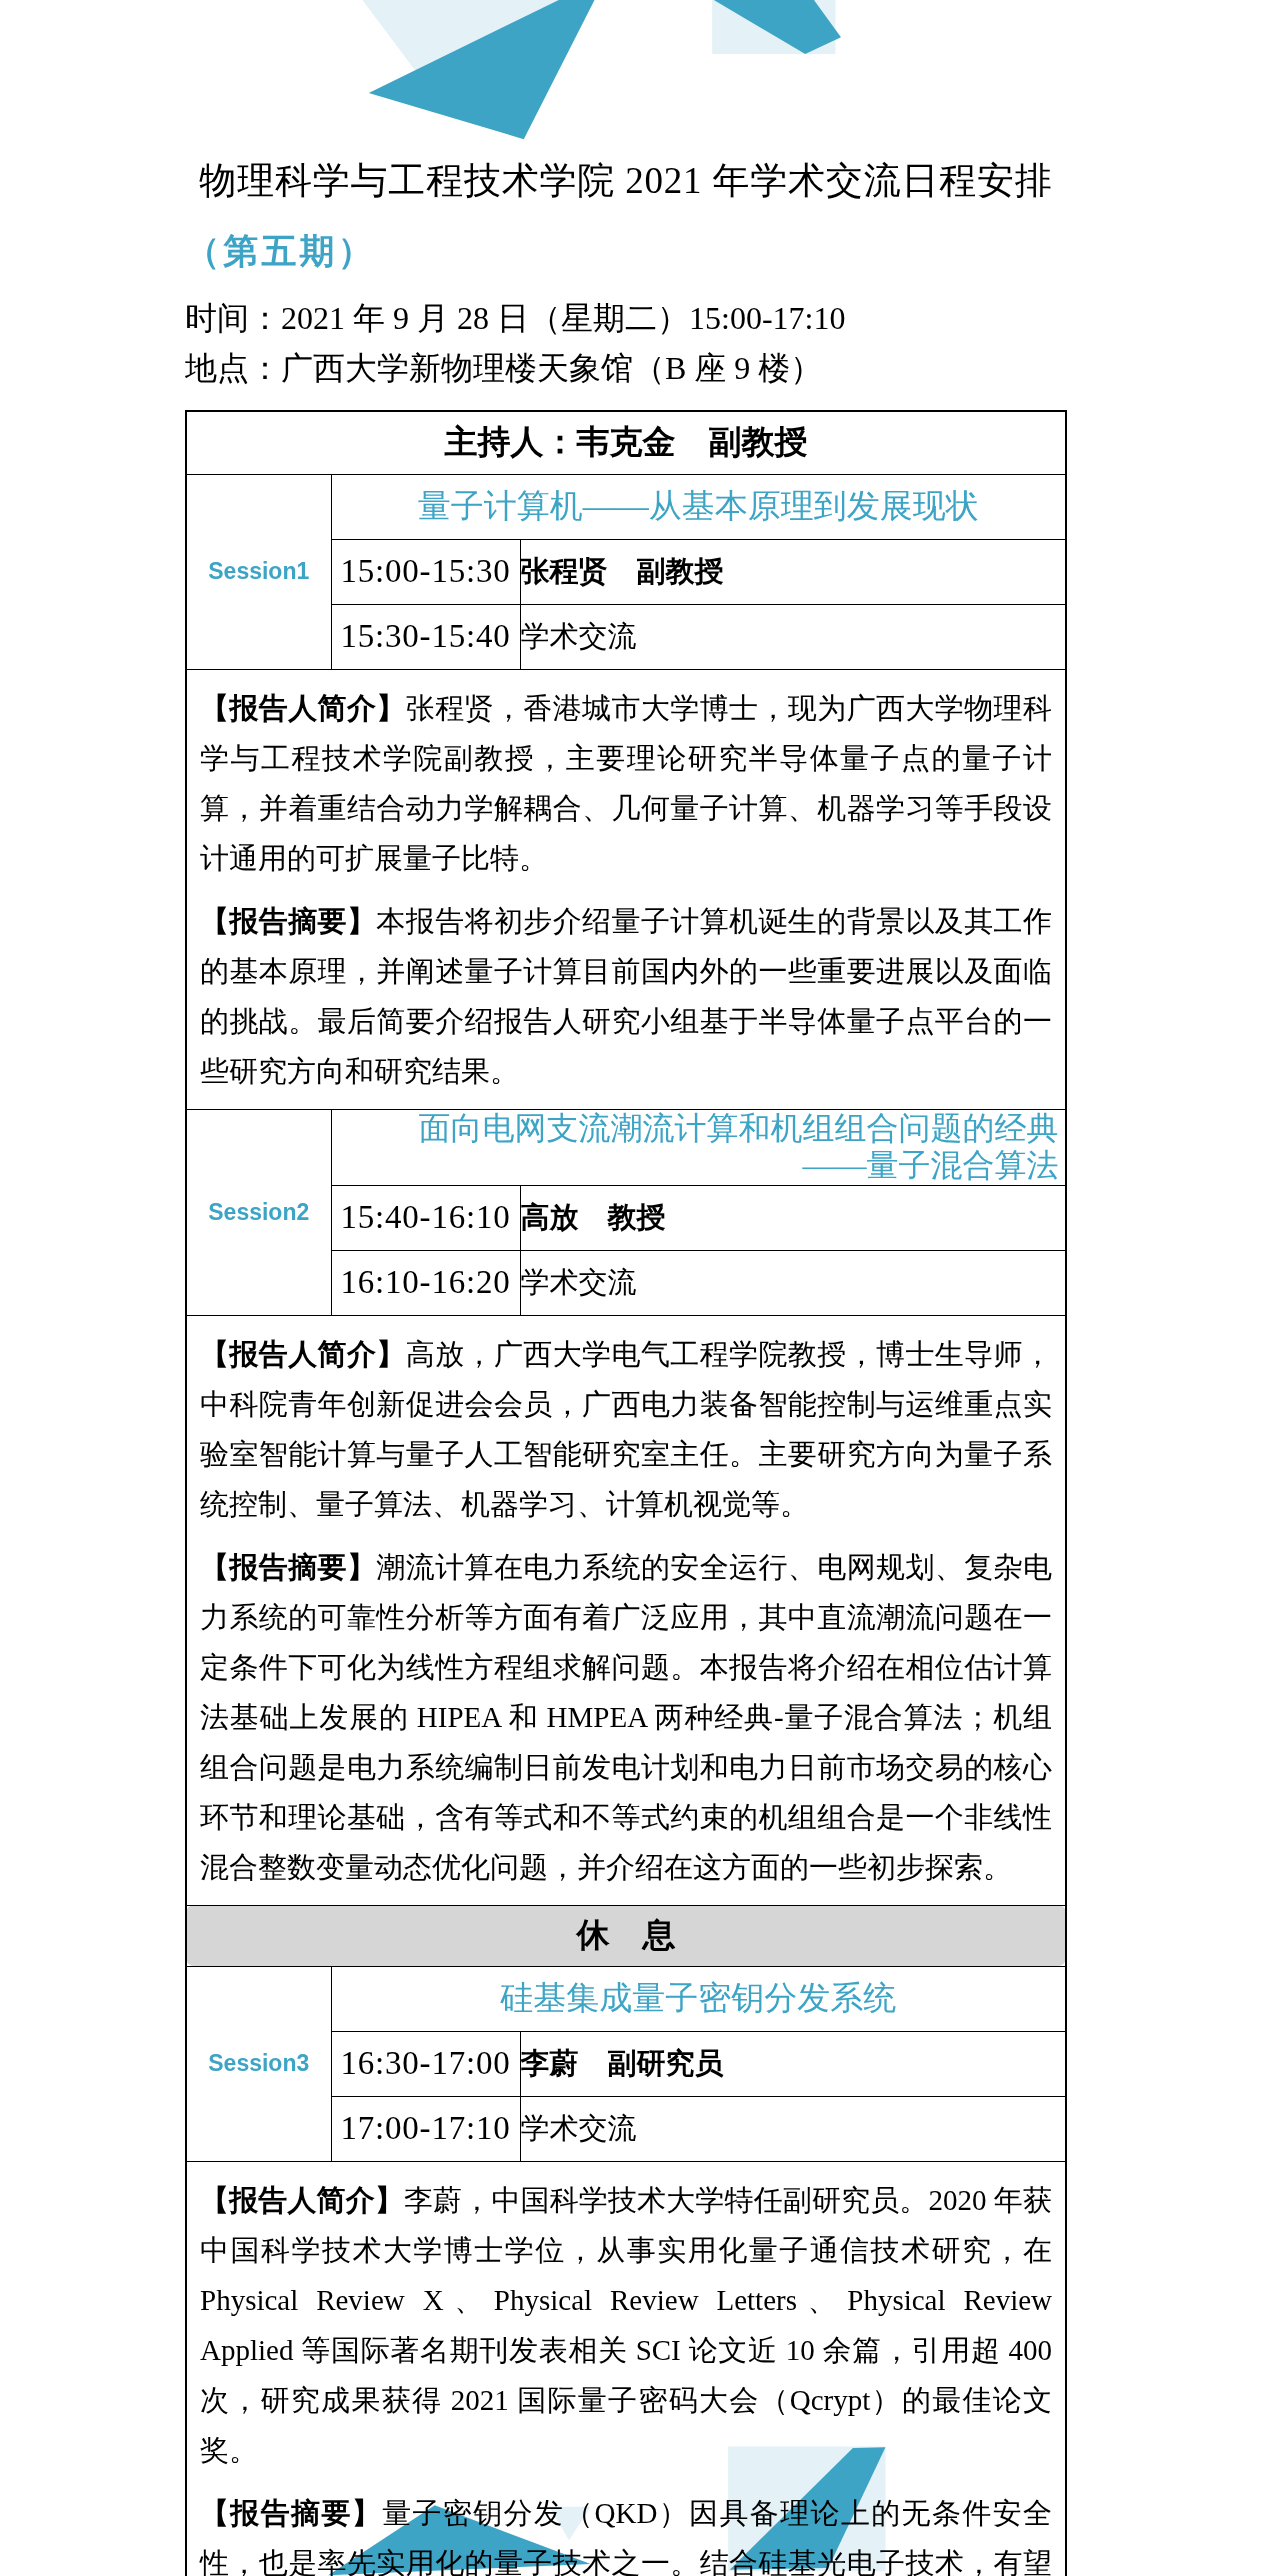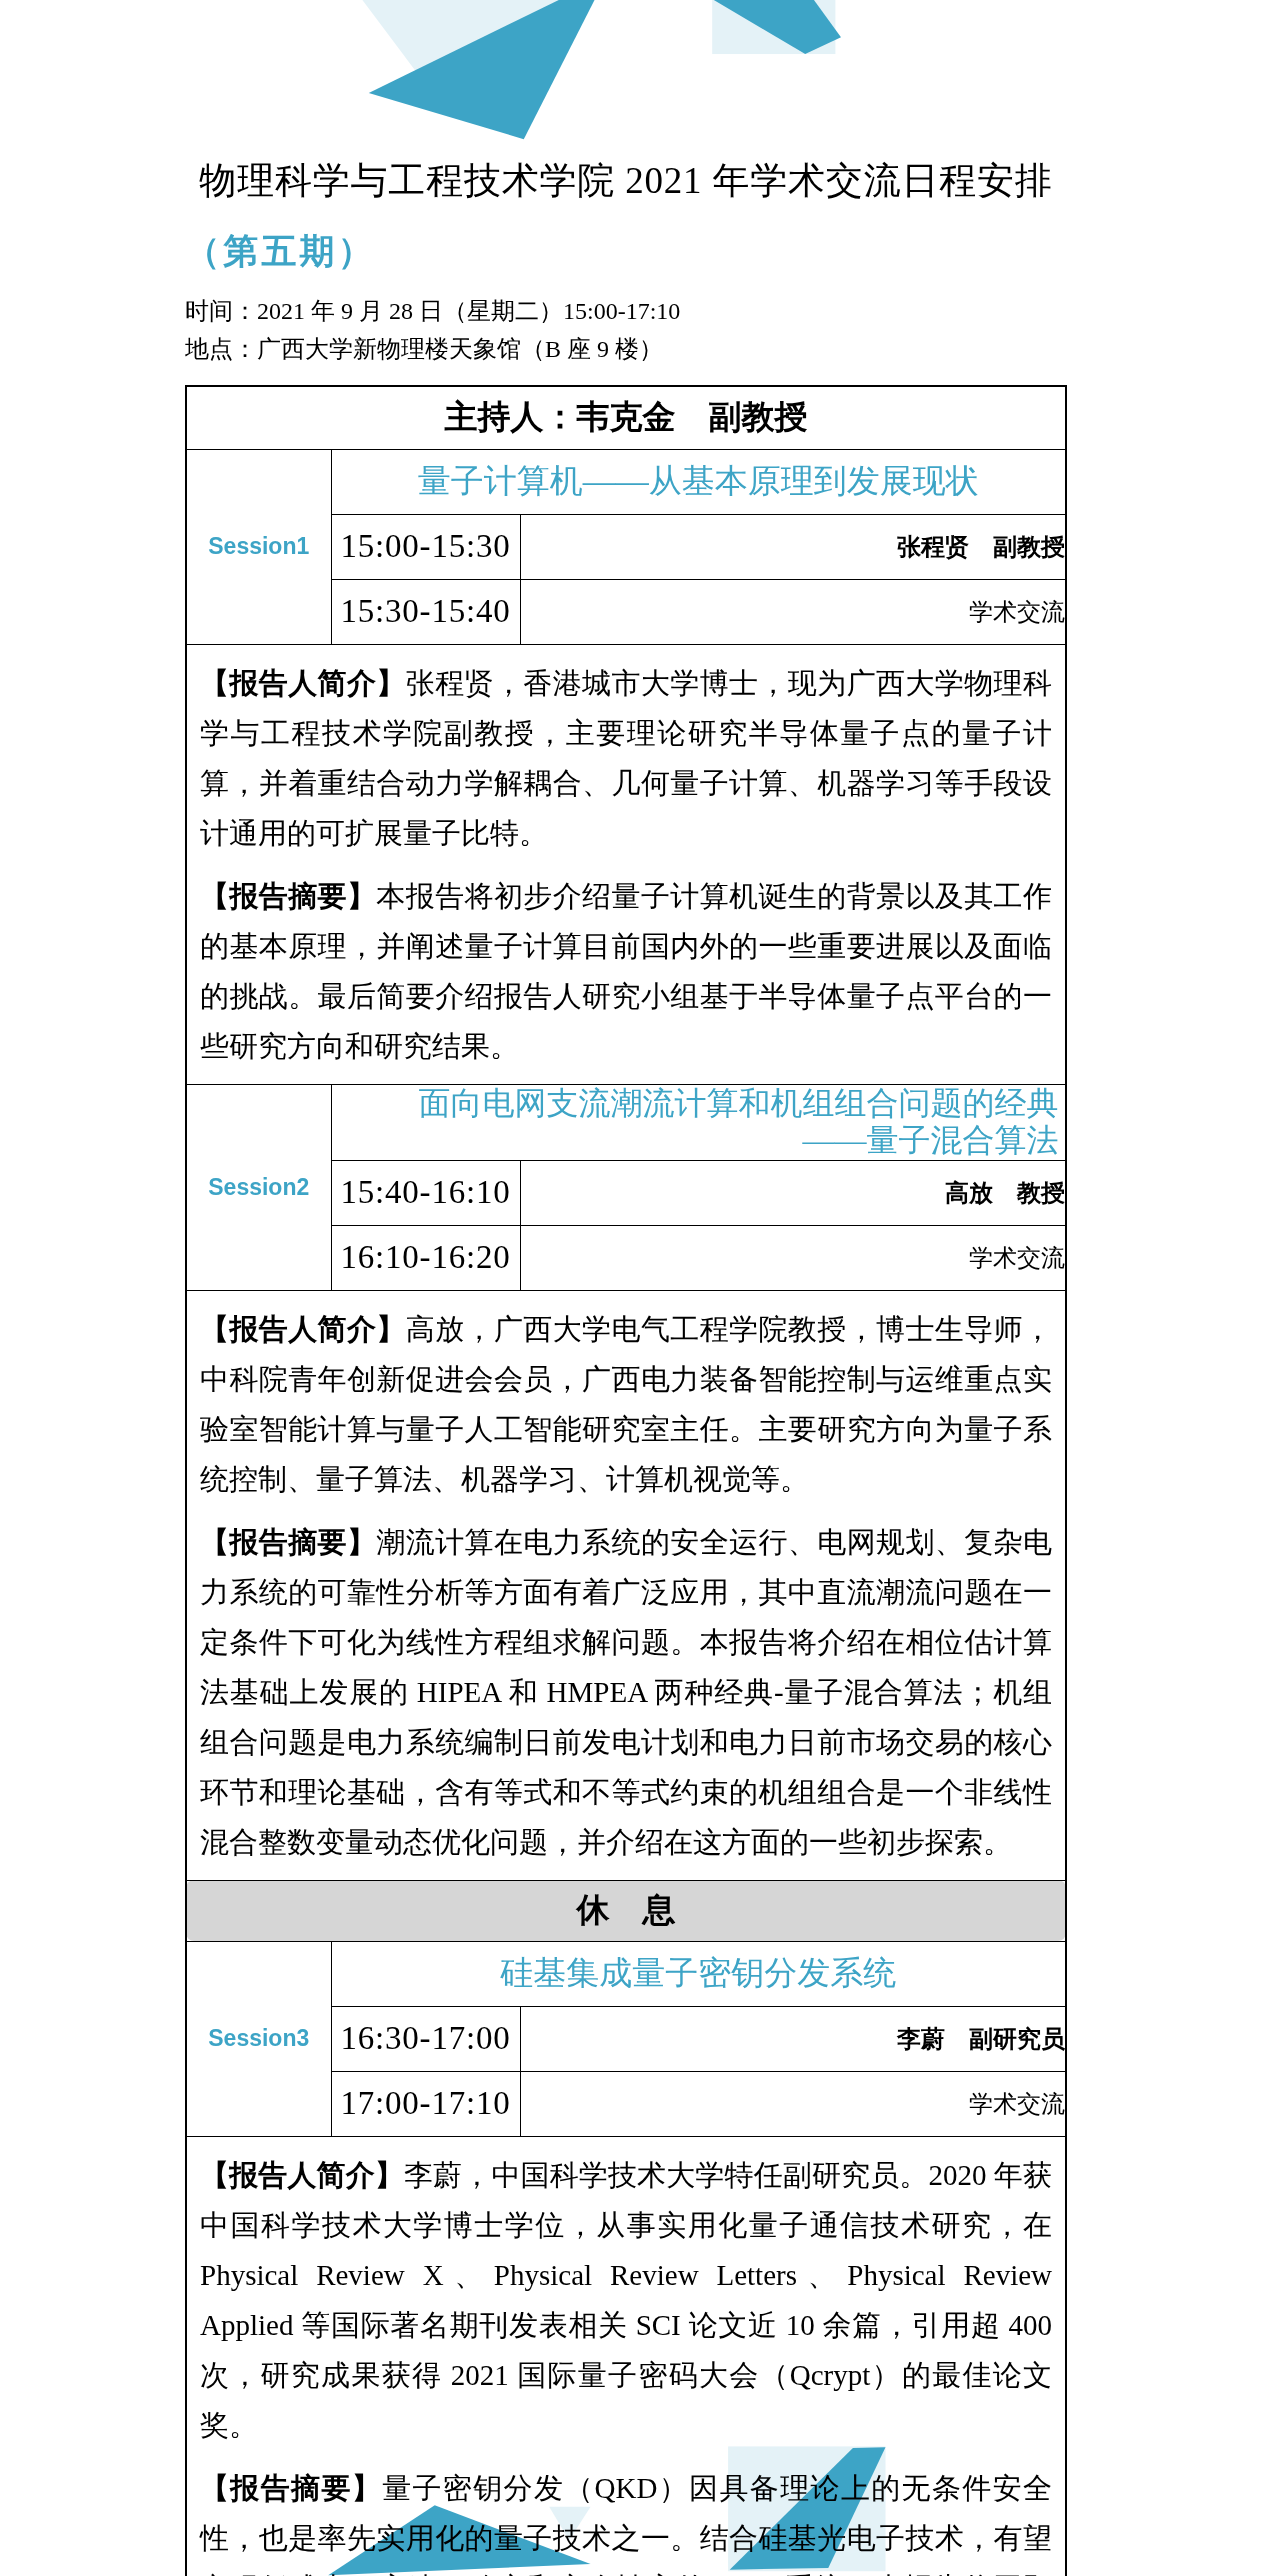--- a/index.html
+++ b/index.html
@@ -33,21 +33,21 @@
   .subtitle {
     margin-top: 24px;
     font-size: 35px;
     font-weight: bold;
     text-align: left;
     letter-spacing: 3.2px;
     color: var(--accent-teal);
   }
   .info-block { margin-top: 17.5px; }
   .info-line {
-    font-size: 24px;
+    font-size: 32px;
     line-height: 1.58;
     text-align: left;
   }
   table.schedule {
     margin-top: 16px;
     border-collapse: collapse;
     width: 882px;
     table-layout: fixed;
   }
   table.schedule td {
@@ -81,21 +81,21 @@
   .session-title-cell.two-line { height: 75px; font-size: 32px; line-height: 37px; }
   .title-line { text-align: center; }
   .title-line.align-right { text-align: right; padding-right: 6.4px; }
   .two-line .title-line { text-align: right; padding-right: 6.4px; }
   .slot-time-cell {
     height: 64px;
     text-align: center;
     font-size: 33px;
     letter-spacing: 0.8px;
   }
-  .slot-content-cell { height: 64px; text-align: right; font-size: 24px; }
+  .slot-content-cell { height: 64px; text-align: left; font-size: 29px; }
   .slot-content-cell.speaker { font-weight: bold; }
   .bio-cell { padding: 6.4px 12.7px 9.5px 11px; }
   .bio-cell p {
     margin: 13px;
     font-size: 29px;
     line-height: 50px;
     text-align: justify;
     text-justify: inter-ideograph;
   }
   .bio-label { font-weight: bold; }

